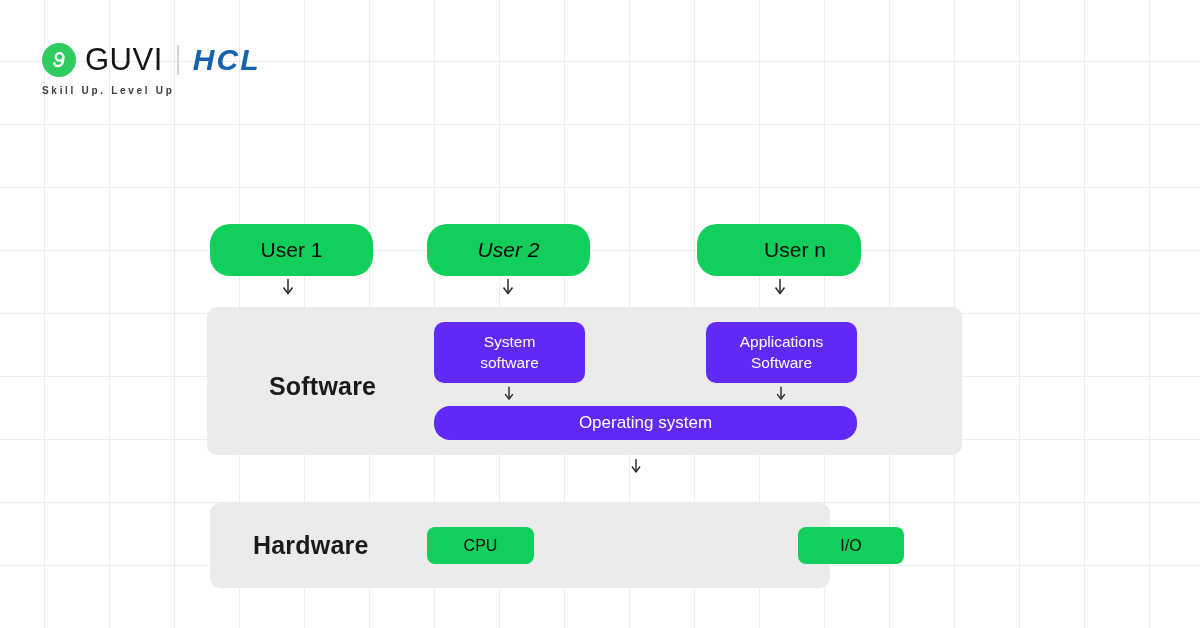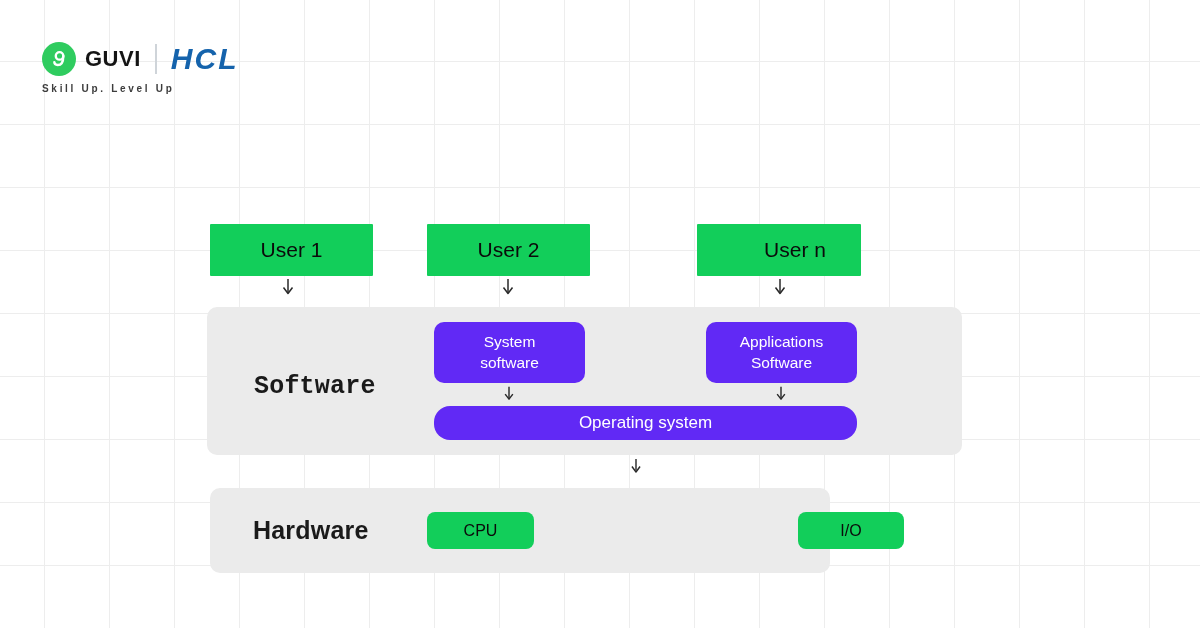--- a/index.html
+++ b/index.html
@@ -21,21 +21,21 @@
   
   .brand { position: absolute; left: 42px; top: 42px; }
   .brand-row { display: flex; align-items: center; }
   .logo-circle {
     width: 34px; height: 34px; border-radius: 50%;
     background: #2fcc5f; display: flex; align-items: center; justify-content: center;
     flex: 0 0 auto;
   }
   .guvi-word {
     margin-left: 9px;
-    font-size: 22px; font-weight: 700; color: #141414; letter-spacing: 0.5px;
+    font-size: 31px; font-weight: 400; color: #141414; letter-spacing: 0.5px;
   }
   .brand-divider {
     width: 2px; height: 30px; background: #cfd4d9; margin: 0 14px 0 14px;
   }
   .hcl-word {
     font-size: 30px; font-weight: 700; font-style: italic;
     color: #1563ac; letter-spacing: 2px; text-align: center;
   }
   .brand-tagline {
     margin-top: 7px;
@@ -44,60 +44,60 @@
 
   
   .page-title {
     position: absolute; left: 0; top: 135px; width: 1176px;
     text-align: center;
     font-size: 38px; font-weight: 700; color: #0d0d0d; letter-spacing: 0.2px;
   }
 
   
   .green-box {
-    position: absolute; background: #12ce5a; border-radius: 1px;
+    position: absolute; background: #12ce5a; border-radius: 20px;
     display: flex; align-items: center; justify-content: center;
     color: #0b0b0b;
   }
   .purple-box {
     position: absolute; background: #6129f5; border-radius: 10px;
     display: flex; align-items: center; justify-content: center;
     color: #ffffff; text-align: center;
   }
 
   .user-box { top: 224px; height: 52px; font-size: 21px; font-weight: 500; }
   .user-1 { left: 210px; width: 163px; }
-  .user-2 { left: 427px; width: 163px; }
+  .user-2 { left: 427px; width: 163px; font-style: italic; }
   .user-n { left: 697px; width: 164px; padding-left: 32px; }
 
   .arrow { position: absolute; }
 
   
   .software-panel {
     position: absolute; left: 207px; top: 307px; width: 755px; height: 148px;
     background: #ebebeb; border-radius: 10px;
   }
   .panel-label {
     position: absolute; font-size: 25px; font-weight: 600; color: #1a1a1a;
     line-height: 25px; letter-spacing: 0.2px;
   }
-  .software-label { left: 47px; top: 67px; font-family: Liberation Mono, monospace; }
+  .software-label { left: 62px; top: 67px; }
 
   .sys-box  { left: 227px; top: 15px; width: 151px; height: 61px; font-size: 15.5px; font-weight: 500; }
   .apps-box { left: 499px; top: 15px; width: 151px; height: 61px; font-size: 15.5px; font-weight: 500; }
   .wrap-narrow { display: inline-block; max-width: 105px; line-height: 1.35; }
 
   .os-box {
     left: 227px; top: 99px; width: 423px; height: 34px;
     font-size: 17px; font-weight: 500; border-radius: 16px;
   }
 
   
   .hardware-panel {
-    position: absolute; left: 210px; top: 488px; width: 620px; height: 85px;
+    position: absolute; left: 210px; top: 503px; width: 620px; height: 85px;
     background: #ebebeb; border-radius: 10px; text-align: right;
   }
   .hardware-label { left: 43px; top: 30px; }
   .hw-box { top: 24px; height: 37px; font-size: 16px; font-weight: 500; border-radius: 8px; }
   .cpu-box { left: 217px; width: 107px; }
   .ram-box { left: 378px; width: 106px; }
   .io-box  { left: 540px; width: 106px; margin-left: 48px; }
 </style>
 </head>
 <body>

